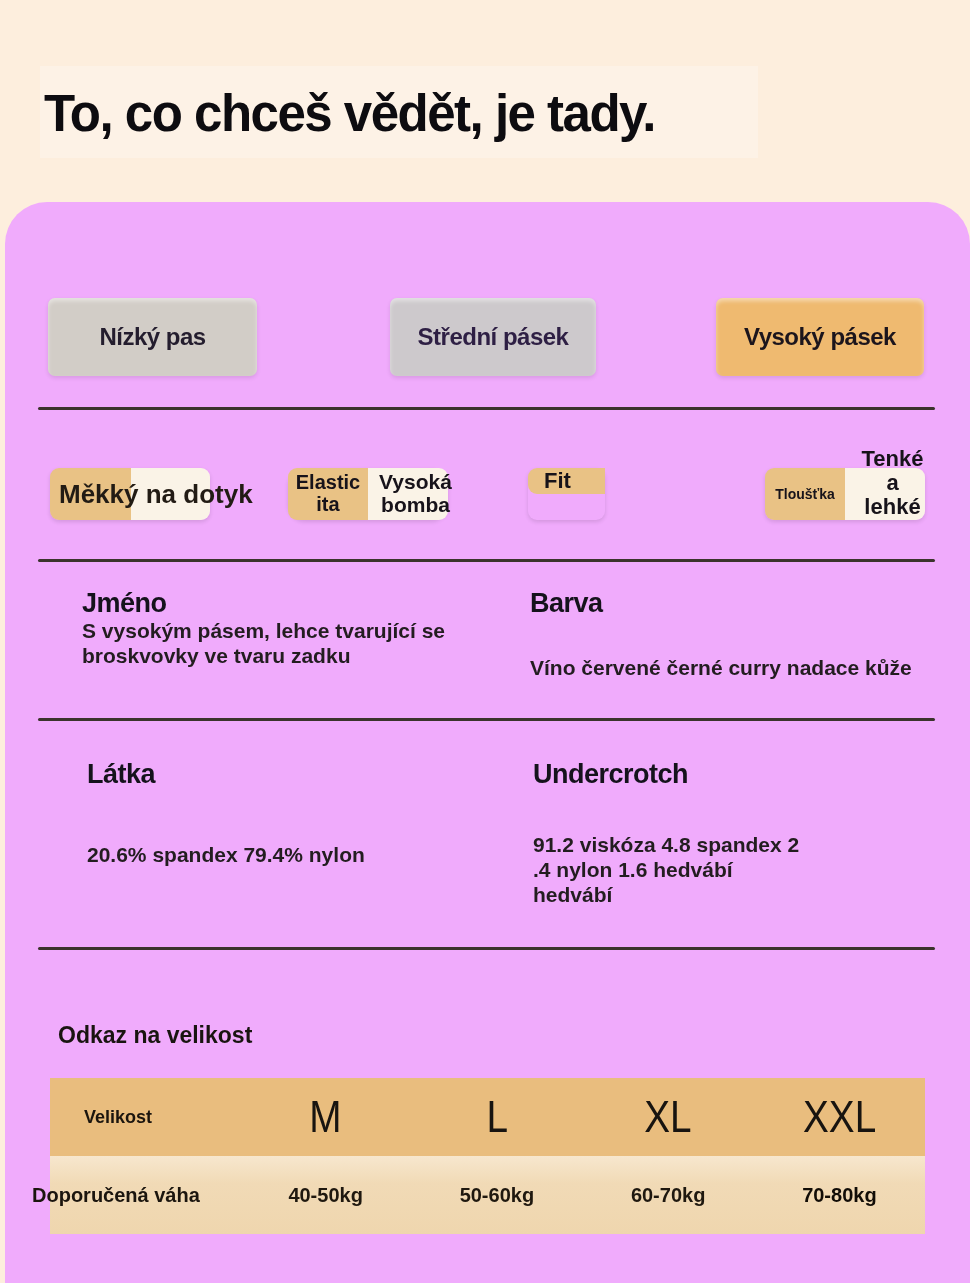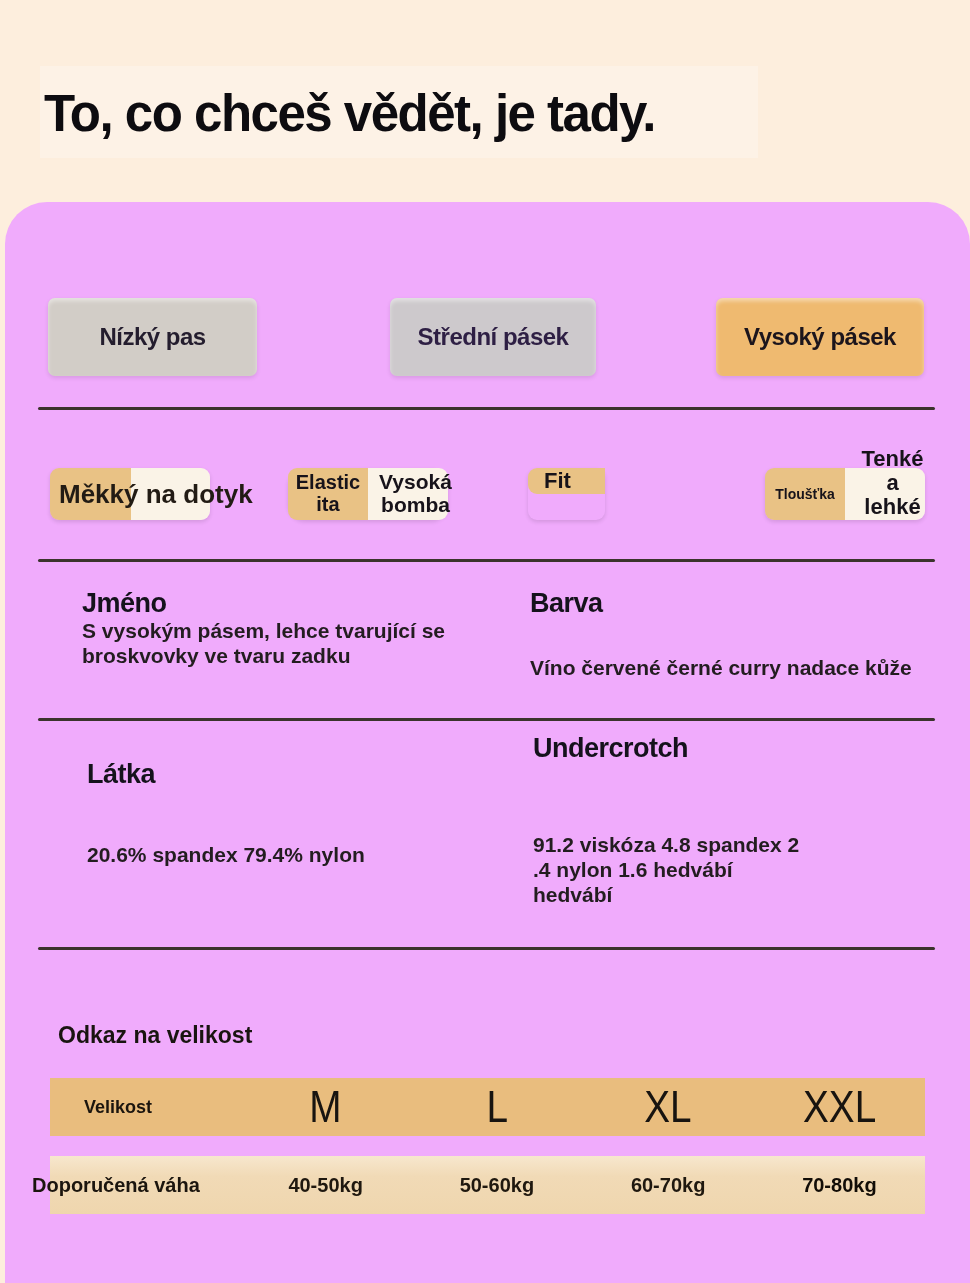--- a/index.html
+++ b/index.html
@@ -89,27 +89,27 @@
 
   
   .spec-h { position:absolute; font-size:27px; font-weight:800; letter-spacing:-0.5px; color:#15121c; }
   .spec-b { position:absolute; font-size:21px; font-weight:700; line-height:1.2; color:#231d20; white-space:pre-line; }
   #h-name  { left:77px;  top:386px; }
   #b-name  { left:77px;  top:416px; width:420px; }
   #h-color { left:525px; top:386px; }
   #b-color { left:525px; top:453px; width:420px; }
   #h-fabric { left:82px; top:557px; }
   #b-fabric { left:82px; top:640px; width:420px; }
-  #h-crotch { left:528px; top:531px;text-align:right; }
+  #h-crotch { left:528px; top:557px;text-align:right; }
   #b-crotch { left:528px; top:630px; width:420px; }
 
   
   .size-ref-label { position:absolute; left:53px; top:820px; font-size:23px; font-weight:800; color:#191410; }
   .size-table-header, .size-table-row {
-    position:absolute; left:45px; width:875px; height:58px;
+    position:absolute; left:45px; width:875px; height:78px;
     display:grid; grid-template-columns:190px 1fr 1fr 1fr 1fr; align-items:center;
   }
   .size-table-header { top:876px; background:#e9bd7e; }
   .size-table-row    { top:954px; background:linear-gradient(180deg,#f7e7ce 0%,#f1dab6 35%,#efd6ae 100%); }
   .cell-first { font-size:18px; font-weight:800; padding-left:34px; color:#1b150e; }
   .cell-size  { justify-self:center; font-size:44px; font-weight:400; color:#181410;
                 transform:scaleX(.88); letter-spacing:0; }
   .cell-weight { justify-self:center; font-size:20px; font-weight:700; color:#1f180f; }
   .cell-weight.heavy { font-weight:800; color:#120d07; }
   .size-table-row .cell-first { font-size:20px; padding-left:0; margin-left:-18px; white-space:nowrap; }

